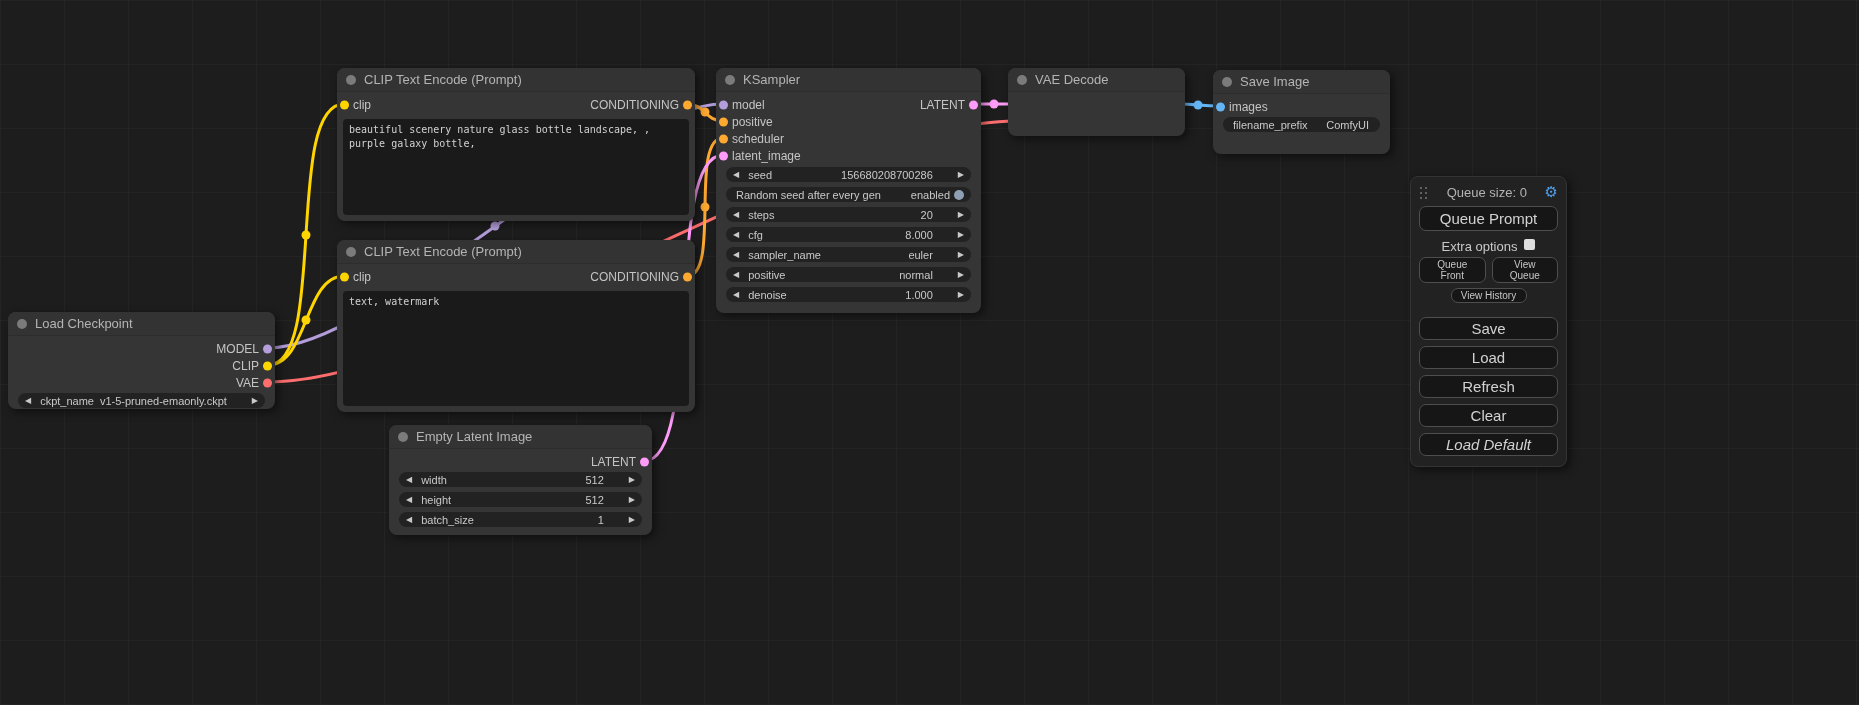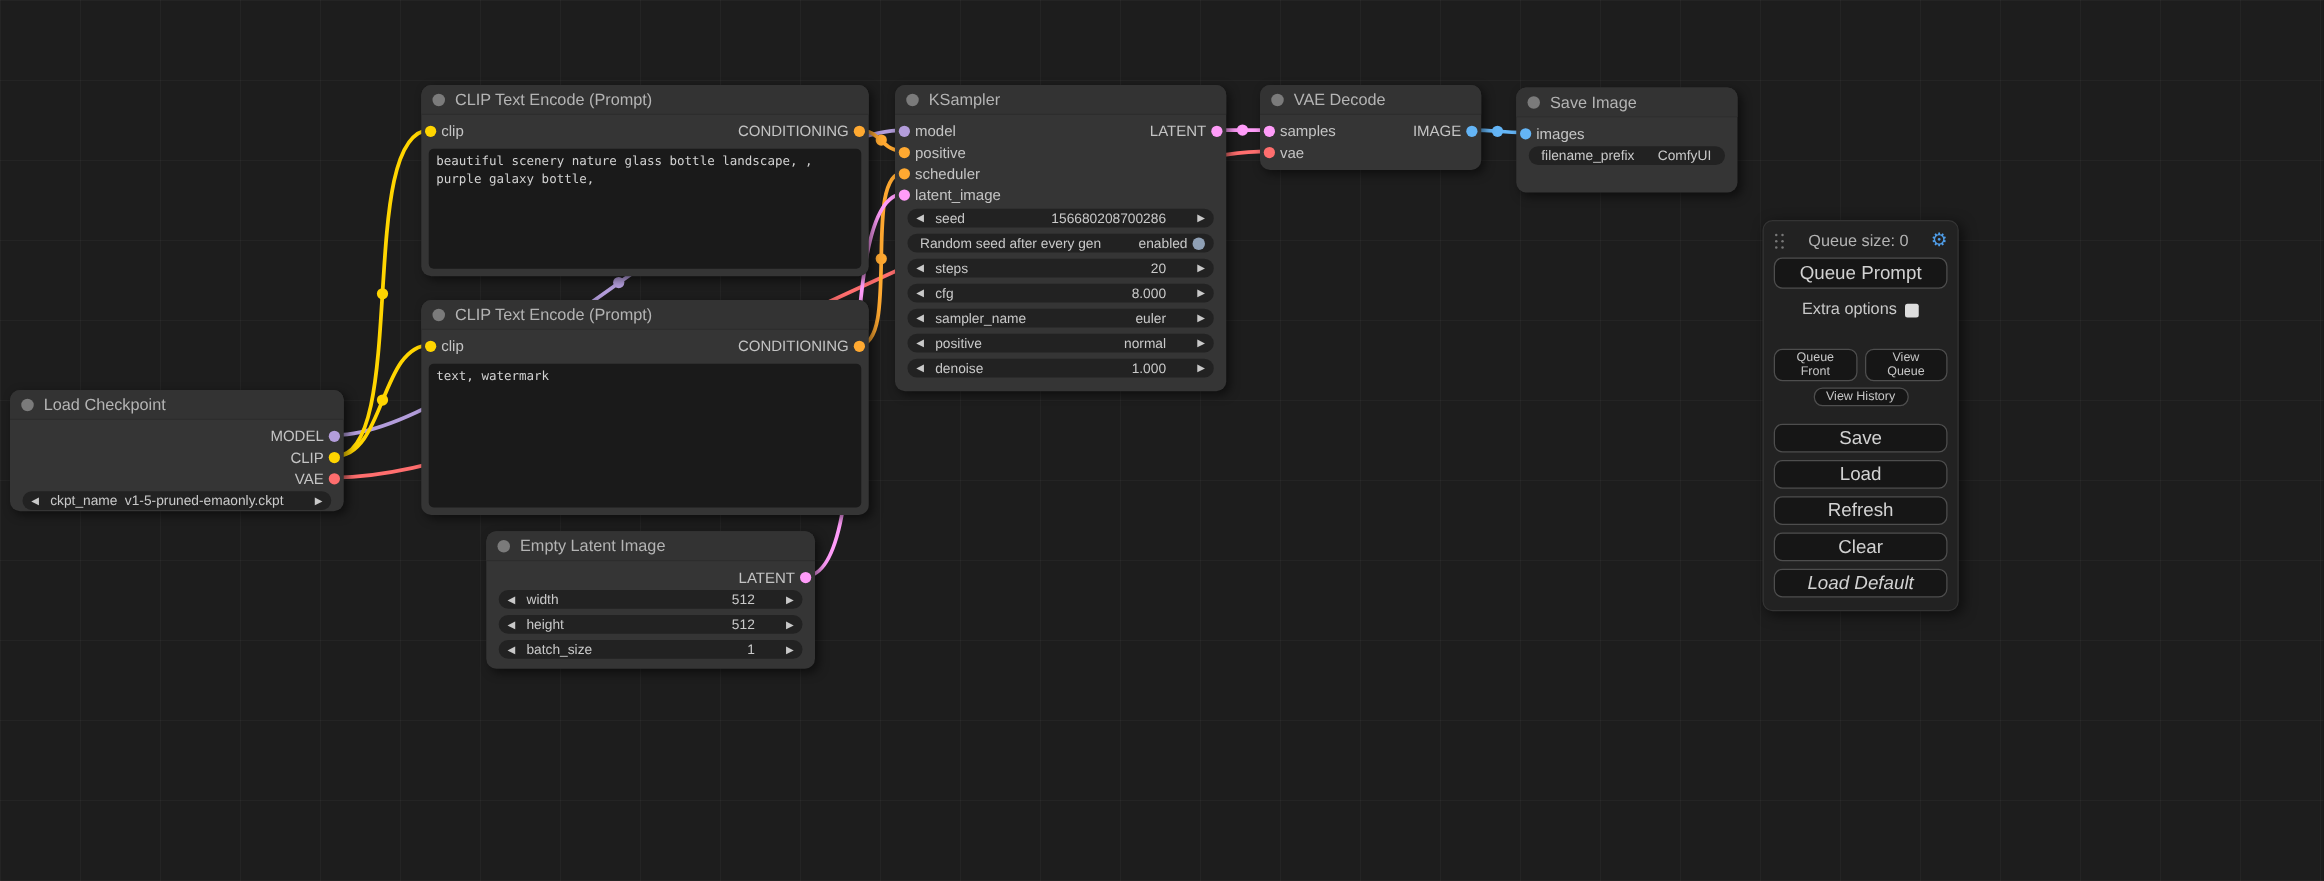--- a/index.html
+++ b/index.html
@@ -69,22 +69,22 @@
     background:#777;
     box-shadow:5px 0 0 #777, 0 5px 0 #777, 5px 5px 0 #777, 0 10px 0 #777, 5px 10px 0 #777;
   }
   .btn {
     display:block; width:100%; background:#161616; color:#d2d2d2;
     border:1px solid #4e4e4e; border-radius:7px; font-family:inherit;
     font-size:15px; padding:2px 0; margin-bottom:6px; cursor:pointer; text-align:center;
   }
   .btn.queue { margin-bottom:8px; padding:3px 0; }
   .btn.sm { width:auto; font-size:10px; padding:1px 6px; margin:0; border-radius:7px; color:#c6c6c6; }
-  .extra-row { display:flex; align-items:flex-end; justify-content:center; gap:7px;
-    font-size:13px; color:#c9c9c9; margin:2px 0 25px; }
+  .extra-row { display:flex; align-items:flex-start; justify-content:center; gap:7px;
+    font-size:13px; color:#c9c9c9; margin:2px 0 3px; }
   .checkbox { width:11px; height:11px; background:#dedede; border-radius:2px; cursor:pointer; }
   .small-row { display:flex; gap:6px; justify-content:center; margin-bottom:5px; }
   .small-row .grow { flex:1; }
   .gap { height:9px; }
 </style>
 </head>
 <body>
 
 <div id="canvas">
 
@@ -265,32 +265,20 @@
         <span class="arrow">▶</span>
       </div>
     </div>
   </div>
 
   <div class="node" style="left:1008px;top:68px;width:177px;height:68px;">
     <div class="node-title">
       <span class="collapse-dot"></span>
       <span>VAE Decode</span>
     </div>
-    <div class="node-body">
-      <div class="slot-row">
-        <span class="in-label">samples</span>
-        <span class="out-label">IMAGE</span>
-        <span class="port in" style="background: rgb(255, 156, 249);"></span>
-        <span class="port out" style="background: rgb(100, 181, 246);"></span>
-      </div>
-      <div class="slot-row">
-        <span class="in-label">vae</span>
-        <span class="port in" style="background: rgb(255, 110, 110);"></span>
-      </div>
-    </div>
   </div>
 
   <div class="node" style="left:1213px;top:70px;width:177px;height:84px;">
     <div class="node-title">
       <span class="collapse-dot"></span>
       <span>Save Image</span>
     </div>
     <div class="node-body">
       <div class="slot-row">
         <span class="in-label">images</span>

